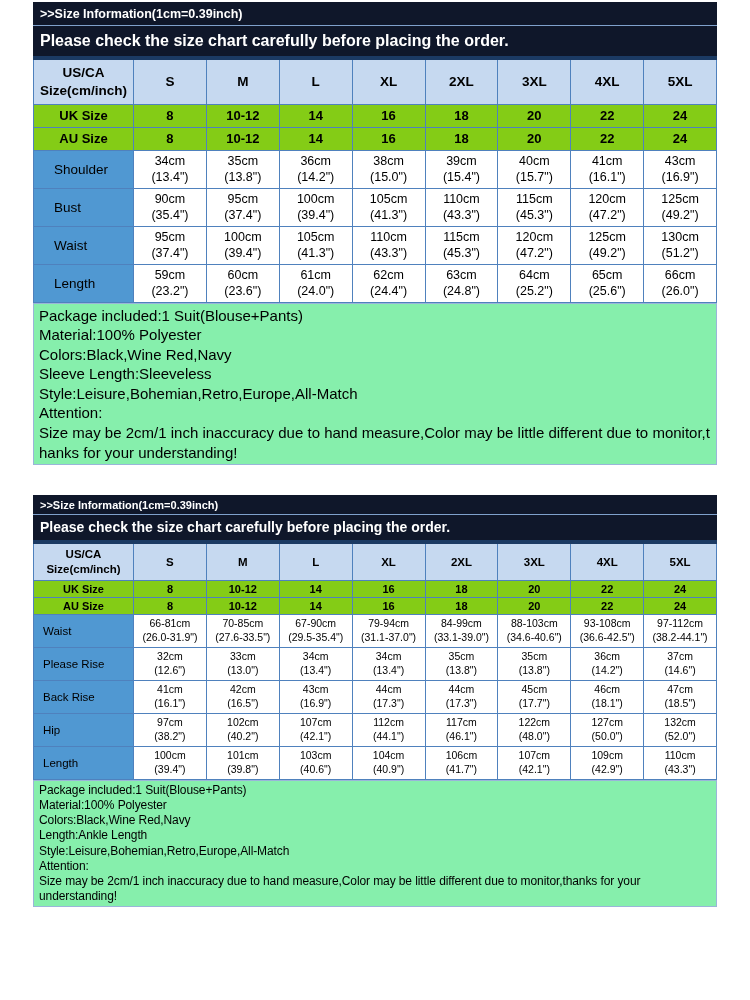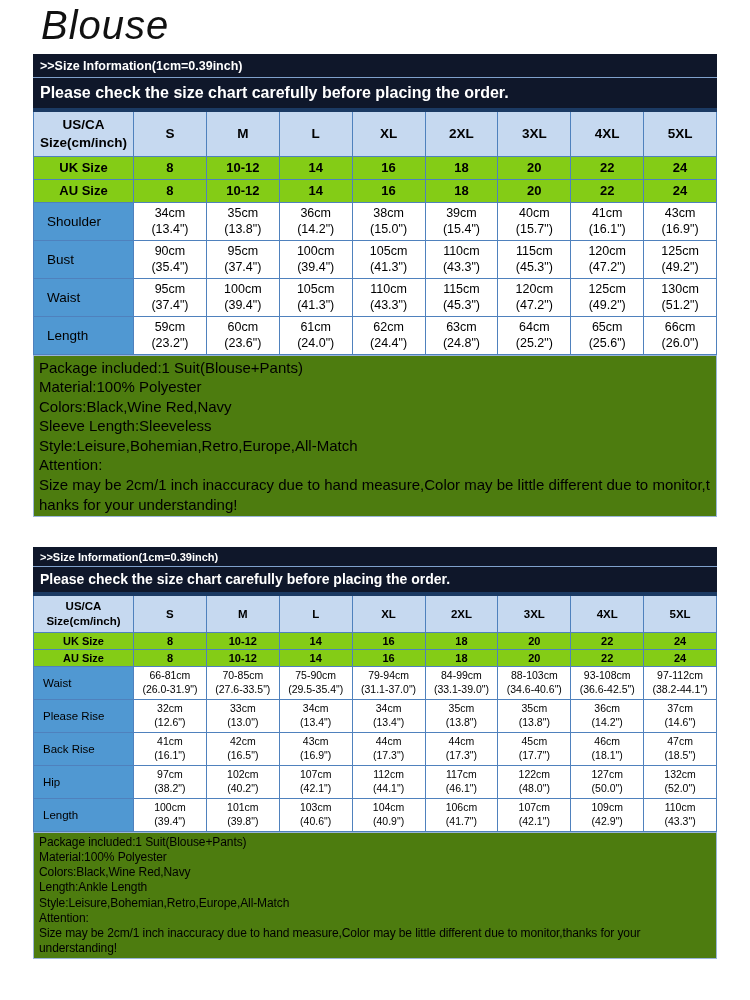--- a/index.html
+++ b/index.html
@@ -26,46 +26,45 @@
     border:1px solid #4f81bd; text-align:center; padding:0; overflow:hidden;
   }
   thead th { background:#c6d9f0; font-weight:bold; font-size:13.5px; height:46px; }
   th.corner div { line-height:1.3; }
   tr.size-row th, tr.size-row td {
     background:#84cc16; font-weight:bold; font-size:13px; height:23px;
   }
   tr.measure-row { height:38px; }
   tr.measure-row th {
     background:#5098d2; font-weight:normal; font-size:13.5px;
-    text-align:left; padding-left:13px;
+    text-align:left; padding-left:20px;
   }
   tr.measure-row td { background:#fff; font-size:12.5px; line-height:16px; }
 
   
   .pants { margin-top:30px; }
   .pants .banner1 { font-size:11px; padding:4px 4px 3px 7px; }
   .pants .banner2 { font-size:14px; padding:4px 4px 5px 7px; }
   .pants thead th { font-size:11.5px; height:38px; }
   .pants tr.size-row th, .pants tr.size-row td { font-size:11px; height:17px; }
   .pants tr.measure-row { height:33px; }
   .pants tr.measure-row th { font-size:11.5px; padding-left:9px; }
   .pants tr.measure-row td { font-size:10.5px; line-height:13.5px; }
 
-  .notes { border:1px solid #9ab5d9; background:#4d7c0f; padding:2px 5px; }
+  .notes { border:1px solid #9ab5d9; background:#86efac; padding:2px 5px; }
   .blouse .notes { font-size:15px; line-height:19.6px; }
   .blouse .notes-line:last-child { word-break:break-all; }
   .pants .notes { font-size:12px; line-height:15.2px; letter-spacing:-0.1px; }
 </style>
 </head>
 <body>
 
 <div class="page">
 
   <section class="section blouse">
-    <h1 class="title">Blouse</h1>
     <div class="banner banner1">&gt;&gt;Size Information(1cm=0.39inch)</div>
     <div class="banner banner2">Please check the size chart carefully before placing the order.</div>
     <table class="size-table">
       <colgroup>
           <col style="width:100px">
           <col span="8">
         </colgroup>
     <thead>
           <tr>
             <th class="corner">
@@ -309,21 +308,21 @@
             <th>Waist</th>
             <td>
               <div>66-81cm</div>
               <div>(26.0-31.9")</div>
             </td>
             <td>
               <div>70-85cm</div>
               <div>(27.6-33.5")</div>
             </td>
             <td>
-              <div>75-90cm</div>
+              <div>67-90cm</div>
               <div>(29.5-35.4")</div>
             </td>
             <td>
               <div>79-94cm</div>
               <div>(31.1-37.0")</div>
             </td>
             <td>
               <div>84-99cm</div>
               <div>(33.1-39.0")</div>
             </td>

